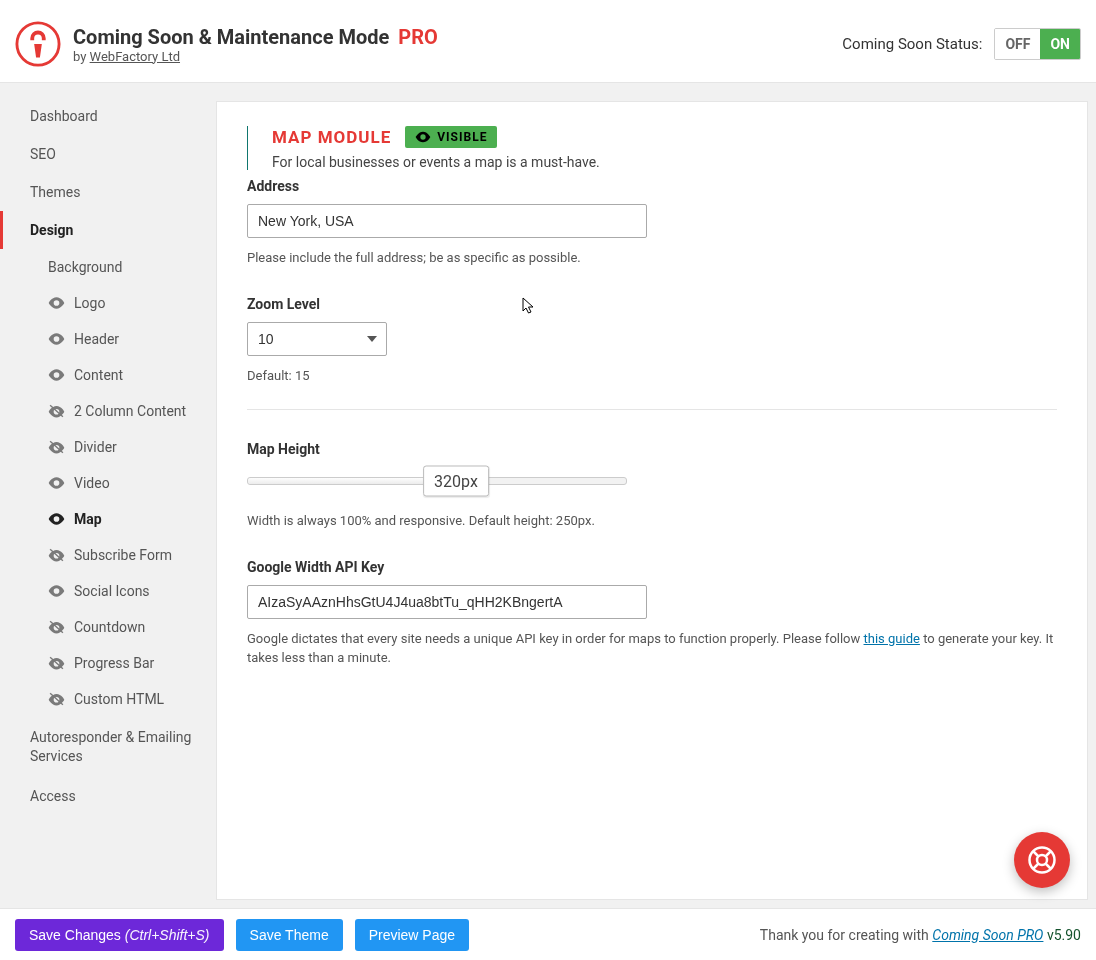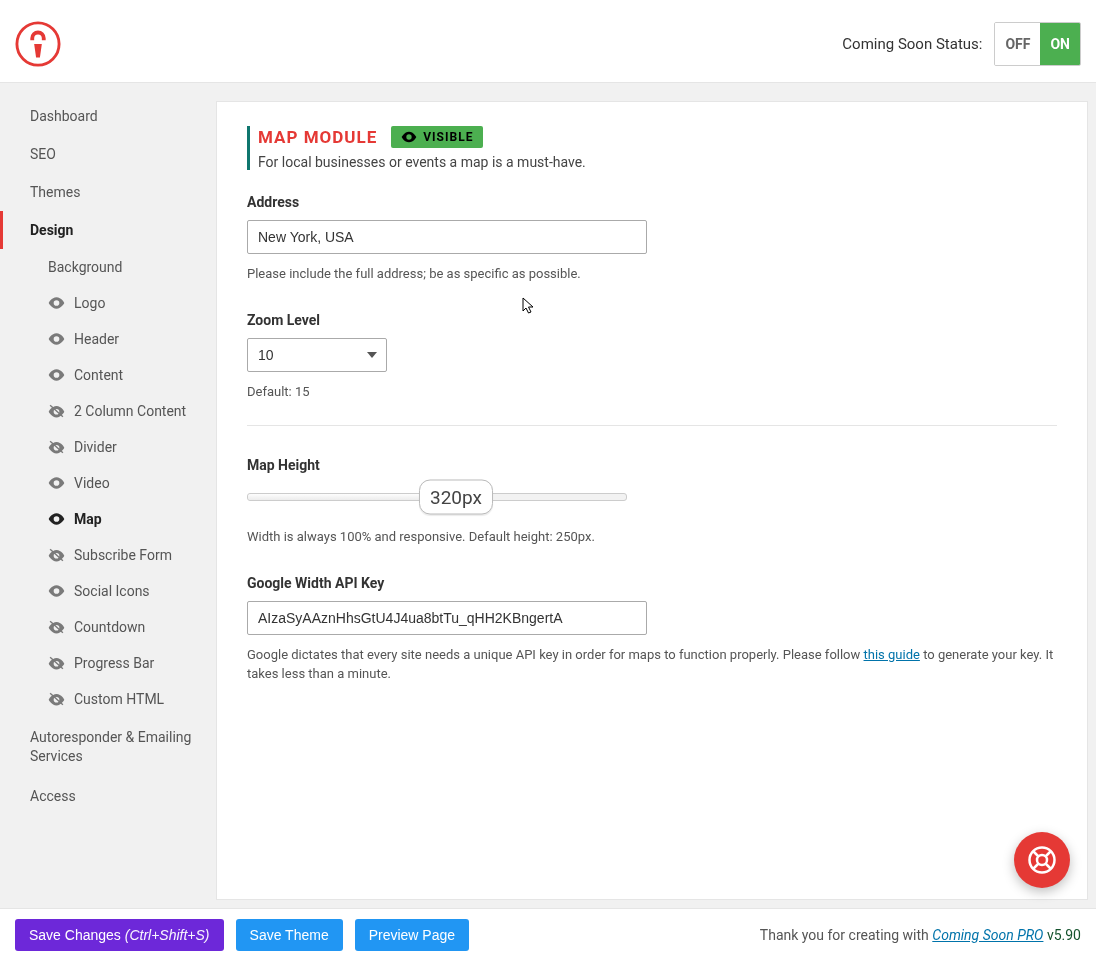--- a/index.html
+++ b/index.html
@@ -29,21 +29,21 @@
 }
 .logo-badge svg { width:46px;height:46px; }
 .brand-text .title { font-size: 20px; font-weight: 700; color: #333; }
 .brand-text .title .pro { color: #e53935; font-weight: 700; margin-left:4px; }
 .brand-text .by { font-size: 13px; color: #555; }
 .brand-text .by a { text-decoration: underline; color:#555; }
 .status-area { display:flex; align-items:center; gap:12px; }
 .status-label { font-size:15px; color:#333; }
 .toggle {
   display:flex; border:1px solid #ccc; border-radius:2px; overflow:hidden;
-  height:44px;
+  height:32px;
 }
 .toggle div {
   padding: 6px 10px; font-weight:700; font-size:14px; display:flex;align-items:center;
 }
 .toggle .off { background:#fff; color:#666; }
 .toggle .on { background:#4caf50; color:#fff; }
 
 .workspace {
   display:flex;
   height: calc(100% - 83px - 52px);
@@ -84,23 +84,23 @@
 
 .main {
   flex:1;
   background:#fff;
   margin: 18px 8px 8px 0;
   padding: 24px 30px;
   border:1px solid #e5e5e5;
   overflow:auto;
 }
 .module-header {
-  border-left:3px solid #0f766e;
-  padding-left:8px;
-  margin-bottom:24px;
+  border-left:1px solid #0f766e;
+  padding-left:24px;
+  margin-bottom:8px;
 }
 .module-header .row1 { display:flex; align-items:center; gap:14px; margin-bottom:6px;}
 .module-title {
   font-size:17px; font-weight:700; color:#e53935; letter-spacing:1px;
 }
 .visible-badge {
   background:#4caf50; color:#000000; padding:4px 10px; border-radius:2px;
   font-size:12px; font-weight:700; letter-spacing:1px;
   display:flex; align-items:center; gap:6px;
 }
@@ -149,22 +149,22 @@
   height:8px; background:#f2f2f2; border:1px solid #ccc; border-radius:3px;
   position:relative;
 }
 .slider-fill {
   height:100%; background:linear-gradient(#fdfdfd,#ececec);
   border-right:1px solid #bbb; border-radius:3px 0 0 3px;
   width:55%;
 }
 .slider-handle {
   position:absolute; top:50%; left:55%; transform:translate(-50%,-50%);
-  background:#fff; border:1px solid #bbb; border-radius:11px;
-  padding:5px 10px; font-size:19px; color:#444;
+  background:#fff; border:1px solid #bbb; border-radius:3px;
+  padding:5px 10px; font-size:16px; color:#444;
   box-shadow:0 1px 1px rgba(0,0,0,0.08);
   white-space:nowrap;
 }
 
 .footer-bar {
   position:absolute; bottom:0; left:0; right:0;
   height:52px; background:#fff; border-top:1px solid #e5e5e5;
   display:flex; align-items:center; padding:0 15px; gap:12px;
 }
 .btn {
@@ -195,20 +195,29 @@
 </head>
 <body>
 
 <div class="top-header">
   <div class="brand">
     <div class="logo-badge">
       <svg viewBox="0 0 48 48">
           <circle cx="24" cy="24" r="22" fill="none" stroke="#e53935" stroke-width="3"></circle>
           <path d="M24 10 a8 8 0 0 0 -8 8 v2 h4 v-2 a4 4 0 1 1 8 0 v2 h4 v-2 a8 8 0 0 0 -8 -8z M20 24 h8 l-2 14 h-4 z" fill="#e53935"></path>
         </svg>
+    </div>
+    <div class="brand-text">
+      <div class="title">
+        <span>Coming Soon &amp; Maintenance Mode</span>
+        <span class="pro">PRO</span>
+      </div>
+      <div class="by">
+        <span>by </span><a href="#">WebFactory Ltd</a>
+      </div>
     </div>
   </div>
   <div class="status-area">
     <span class="status-label">Coming Soon Status:</span>
     <div class="toggle">
       <div class="off">OFF</div>
       <div class="on">ON</div>
     </div>
   </div>
 </div>

